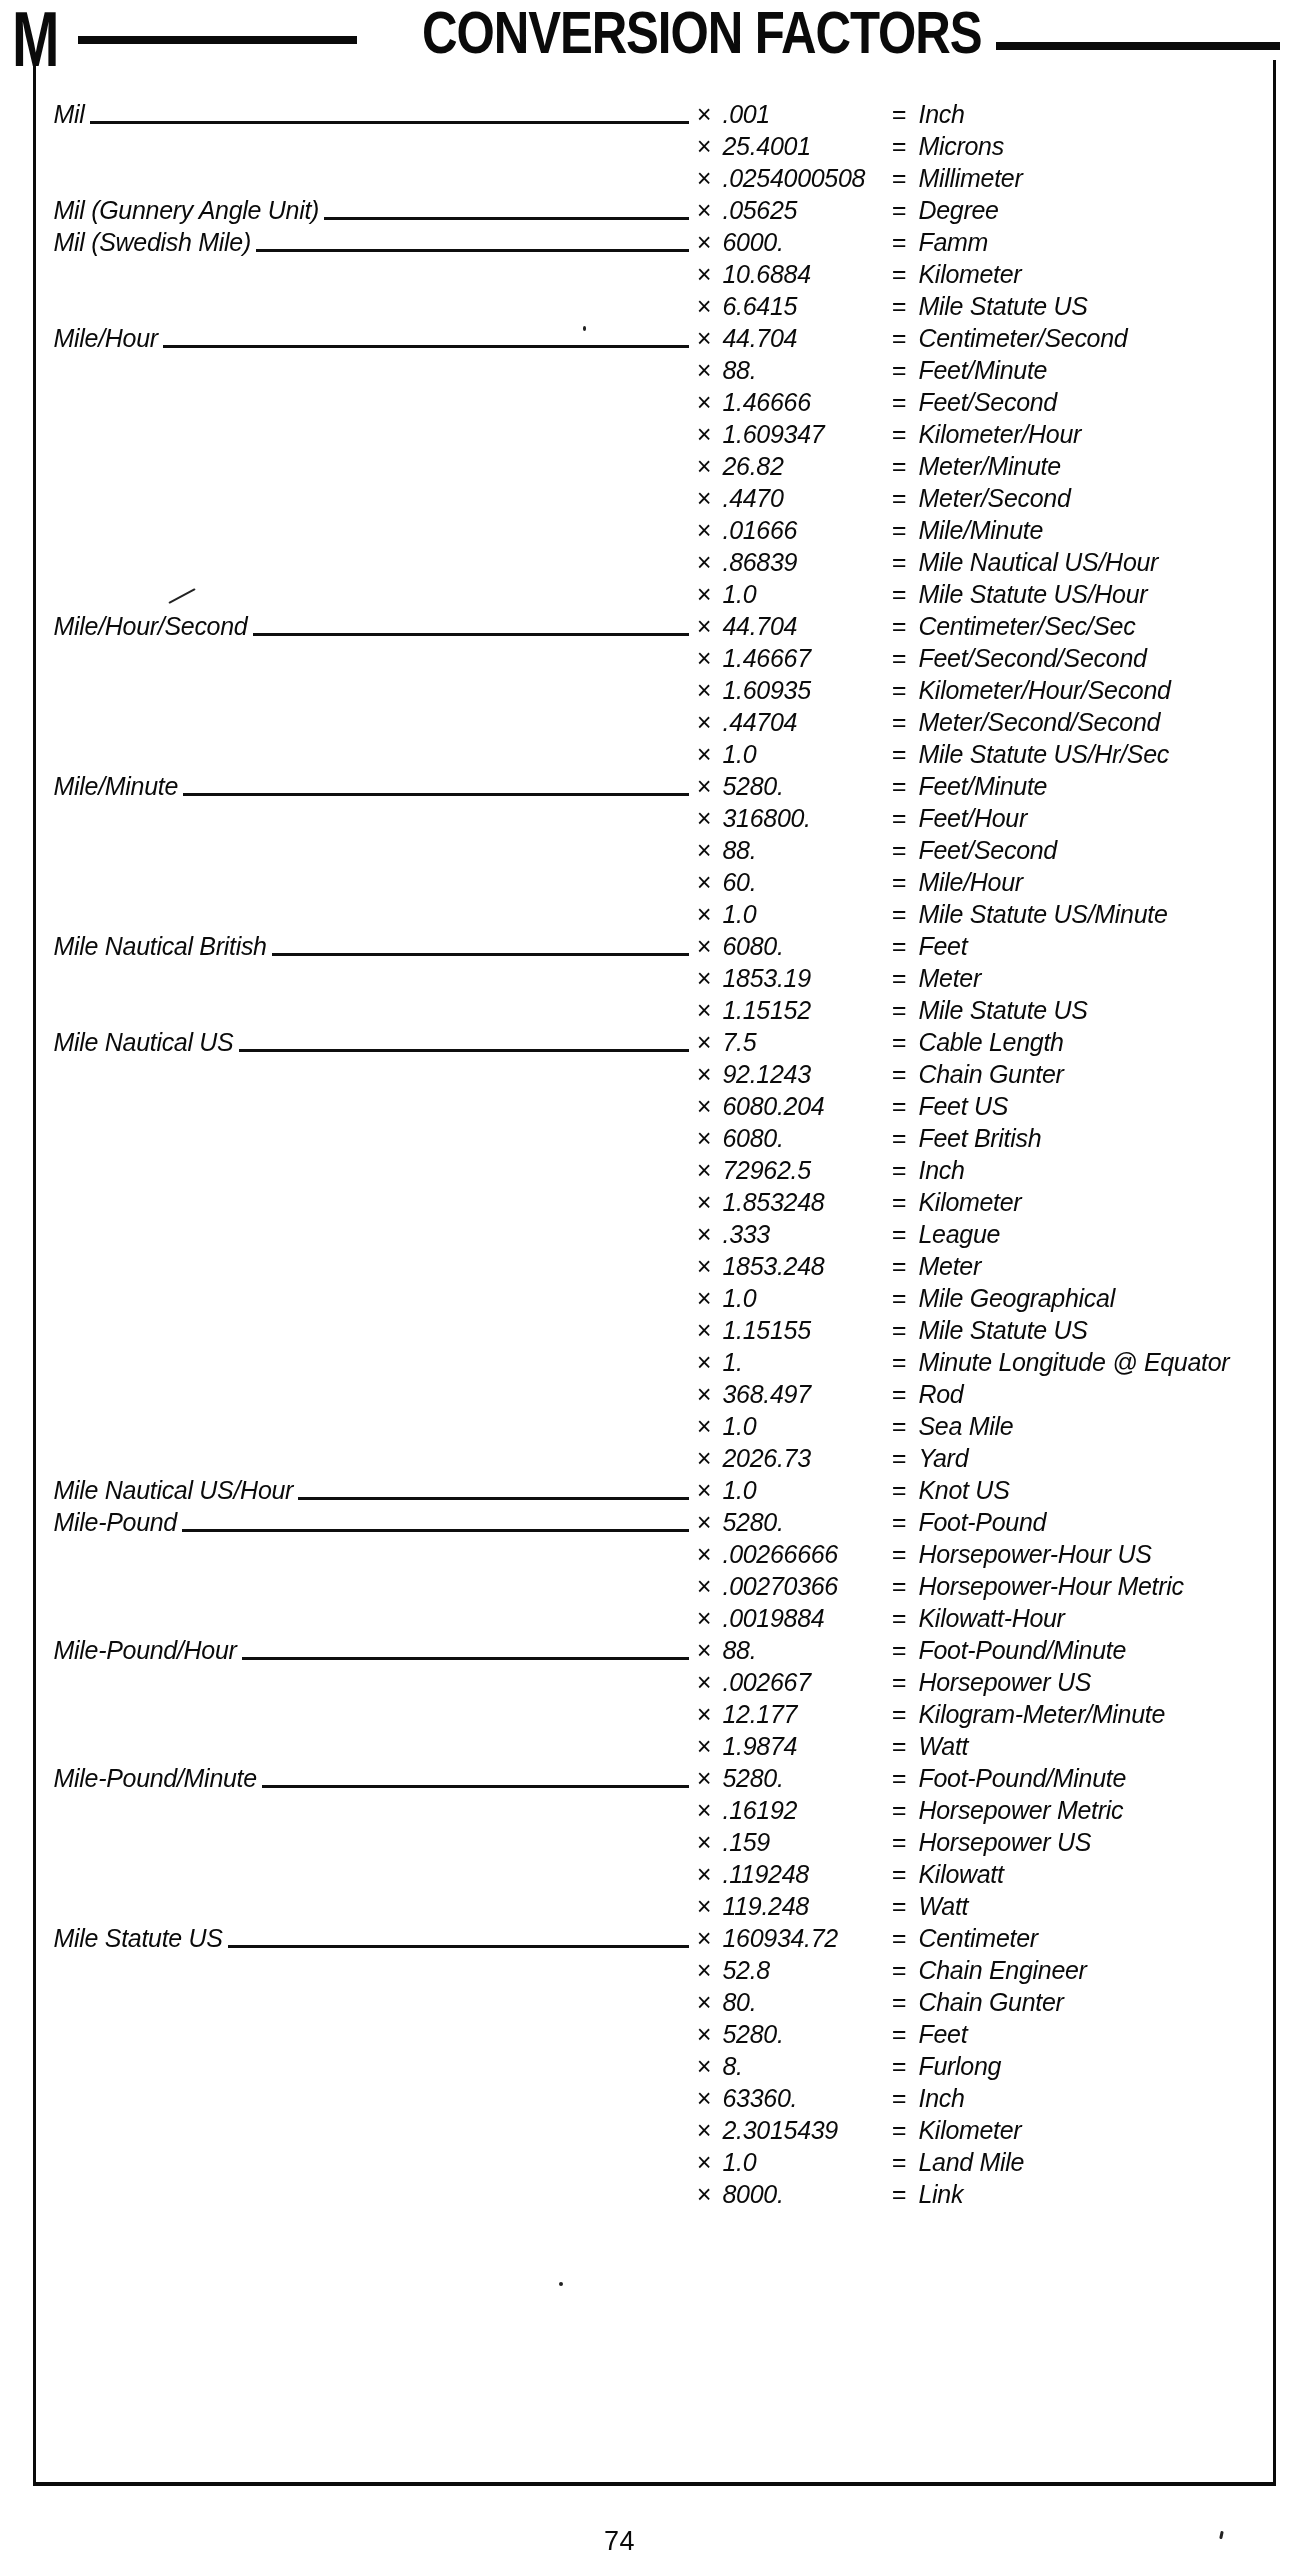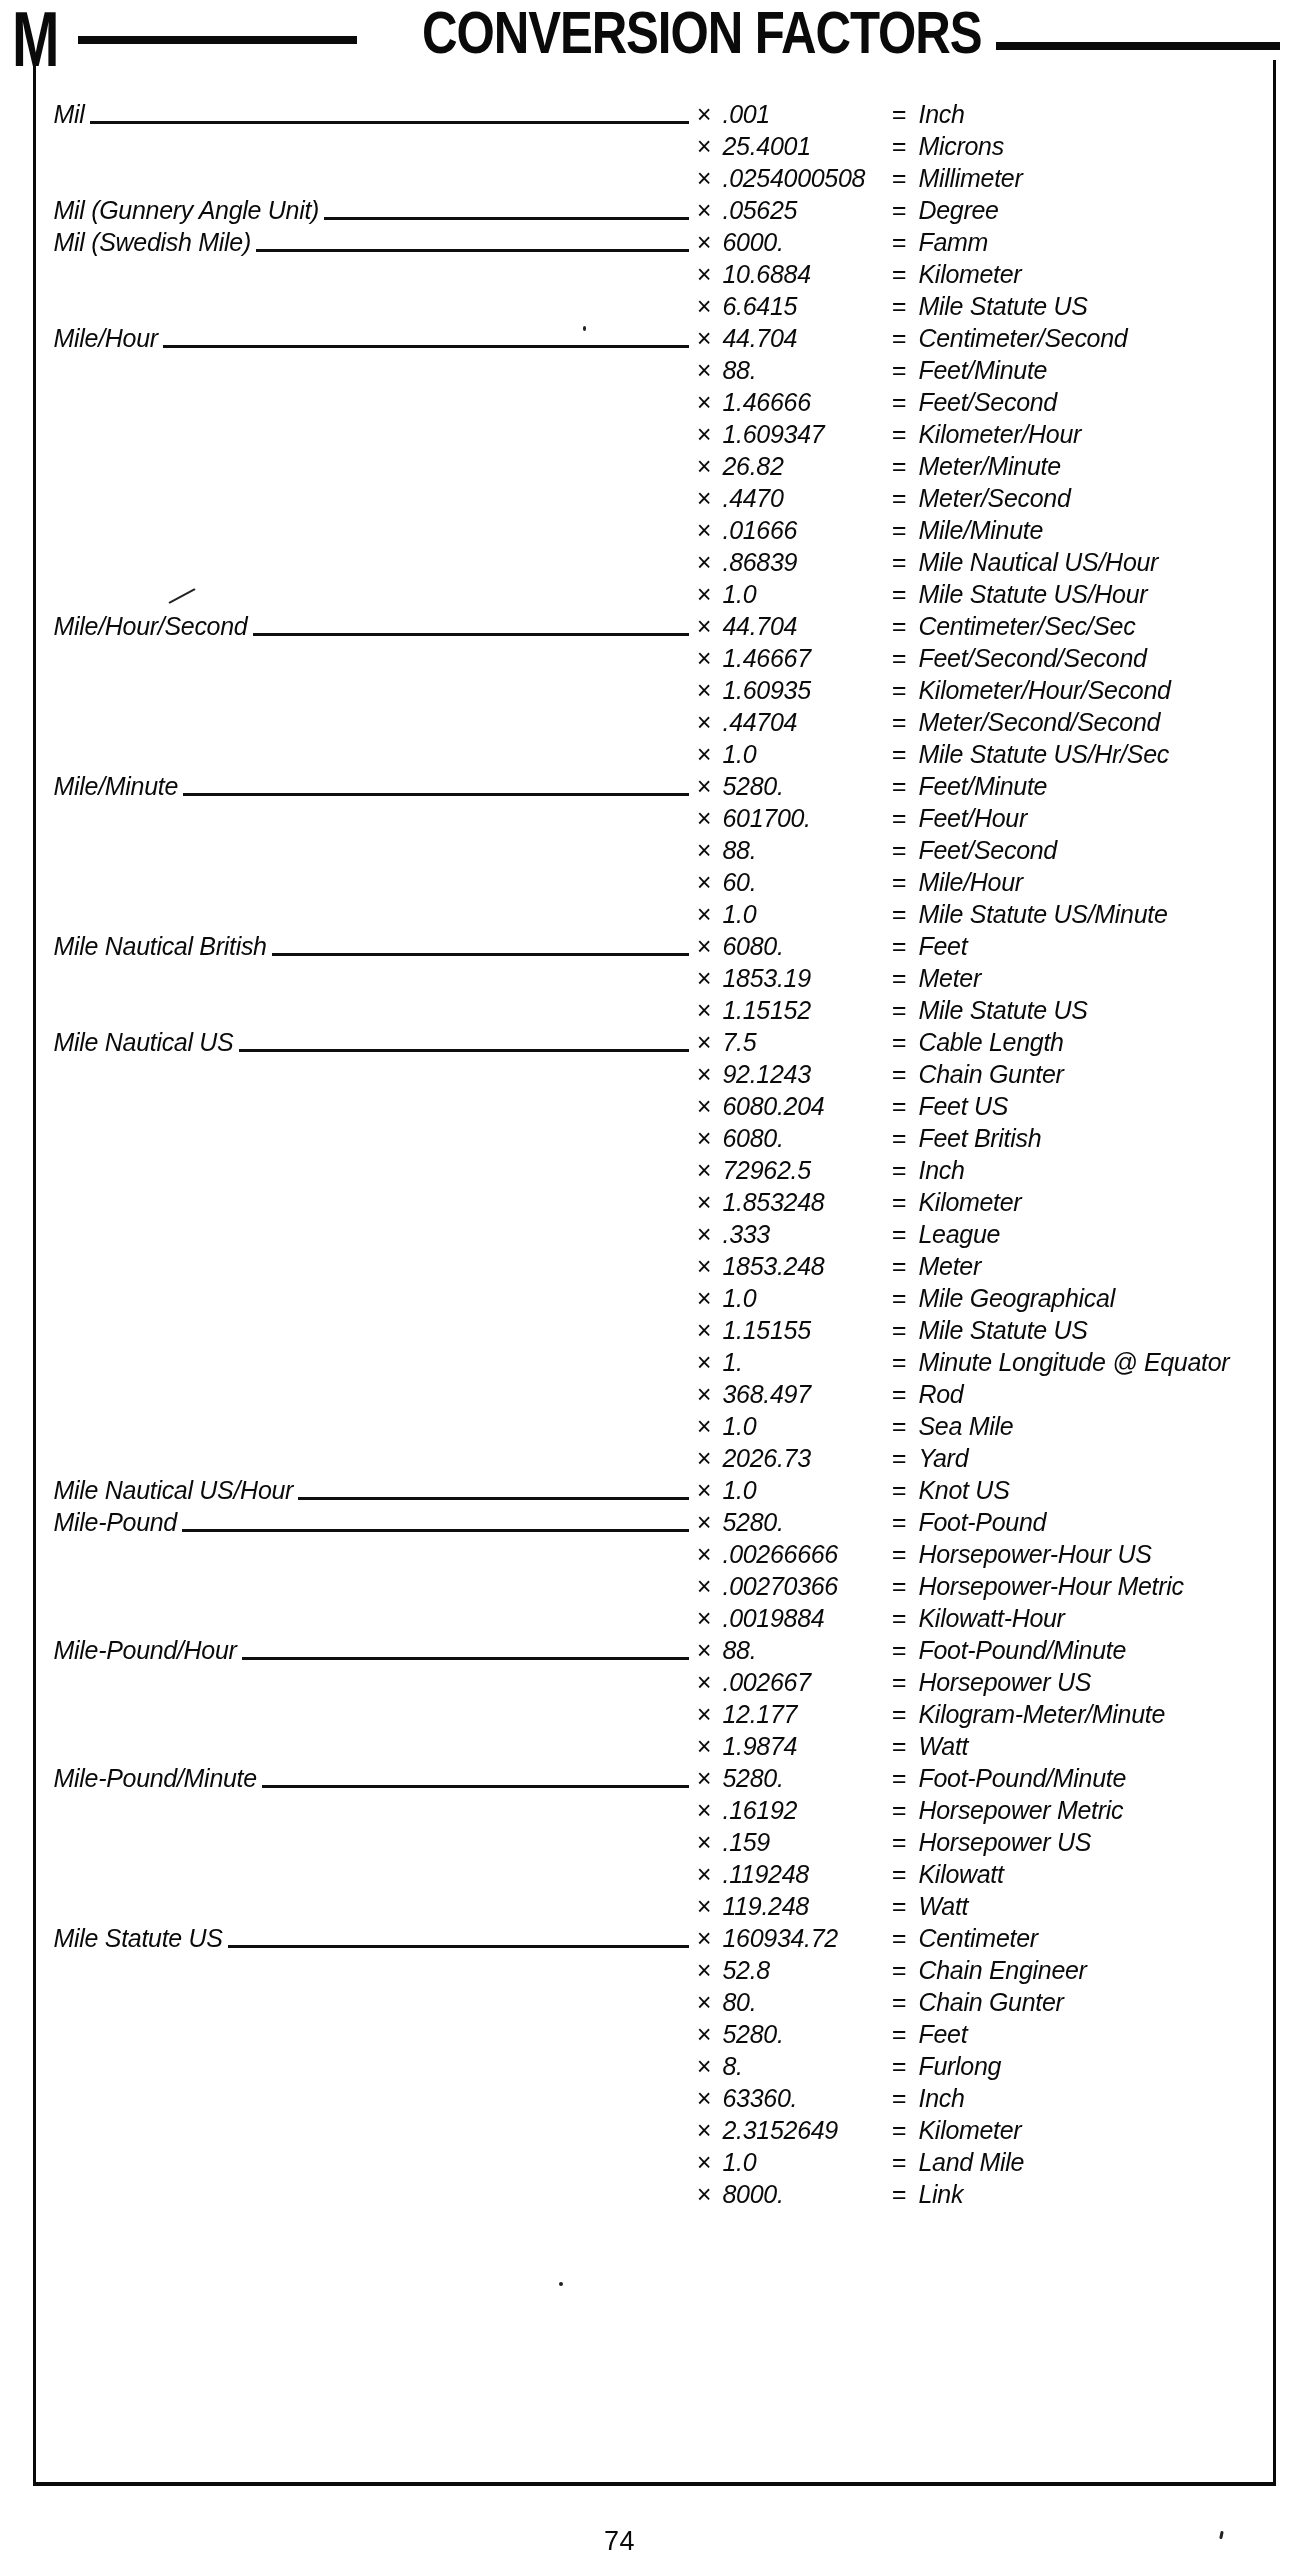--- a/index.html
+++ b/index.html
@@ -320,21 +320,21 @@
           </div>
           <div class="c3">
             <span class="eq">=</span>
             <span>Feet/Minute</span>
           </div>
         </div>
         <div class="row">
           <div class="c1"></div>
           <div class="c2">
             <span class="x">×</span>
-            <span>601700.</span>
+            <span>316800.</span>
           </div>
           <div class="c3">
             <span class="eq">=</span>
             <span>Feet/Hour</span>
           </div>
         </div>
         <div class="row">
           <div class="c1"></div>
           <div class="c2">
             <span class="x">×</span>
@@ -792,21 +792,21 @@
           </div>
           <div class="c3">
             <span class="eq">=</span>
             <span>Inch</span>
           </div>
         </div>
         <div class="row">
           <div class="c1"></div>
           <div class="c2">
             <span class="x">×</span>
-            <span>2.3152649</span>
+            <span>2.3015439</span>
           </div>
           <div class="c3">
             <span class="eq">=</span>
             <span>Kilometer</span>
           </div>
         </div>
         <div class="row">
           <div class="c1"></div>
           <div class="c2">
             <span class="x">×</span>

